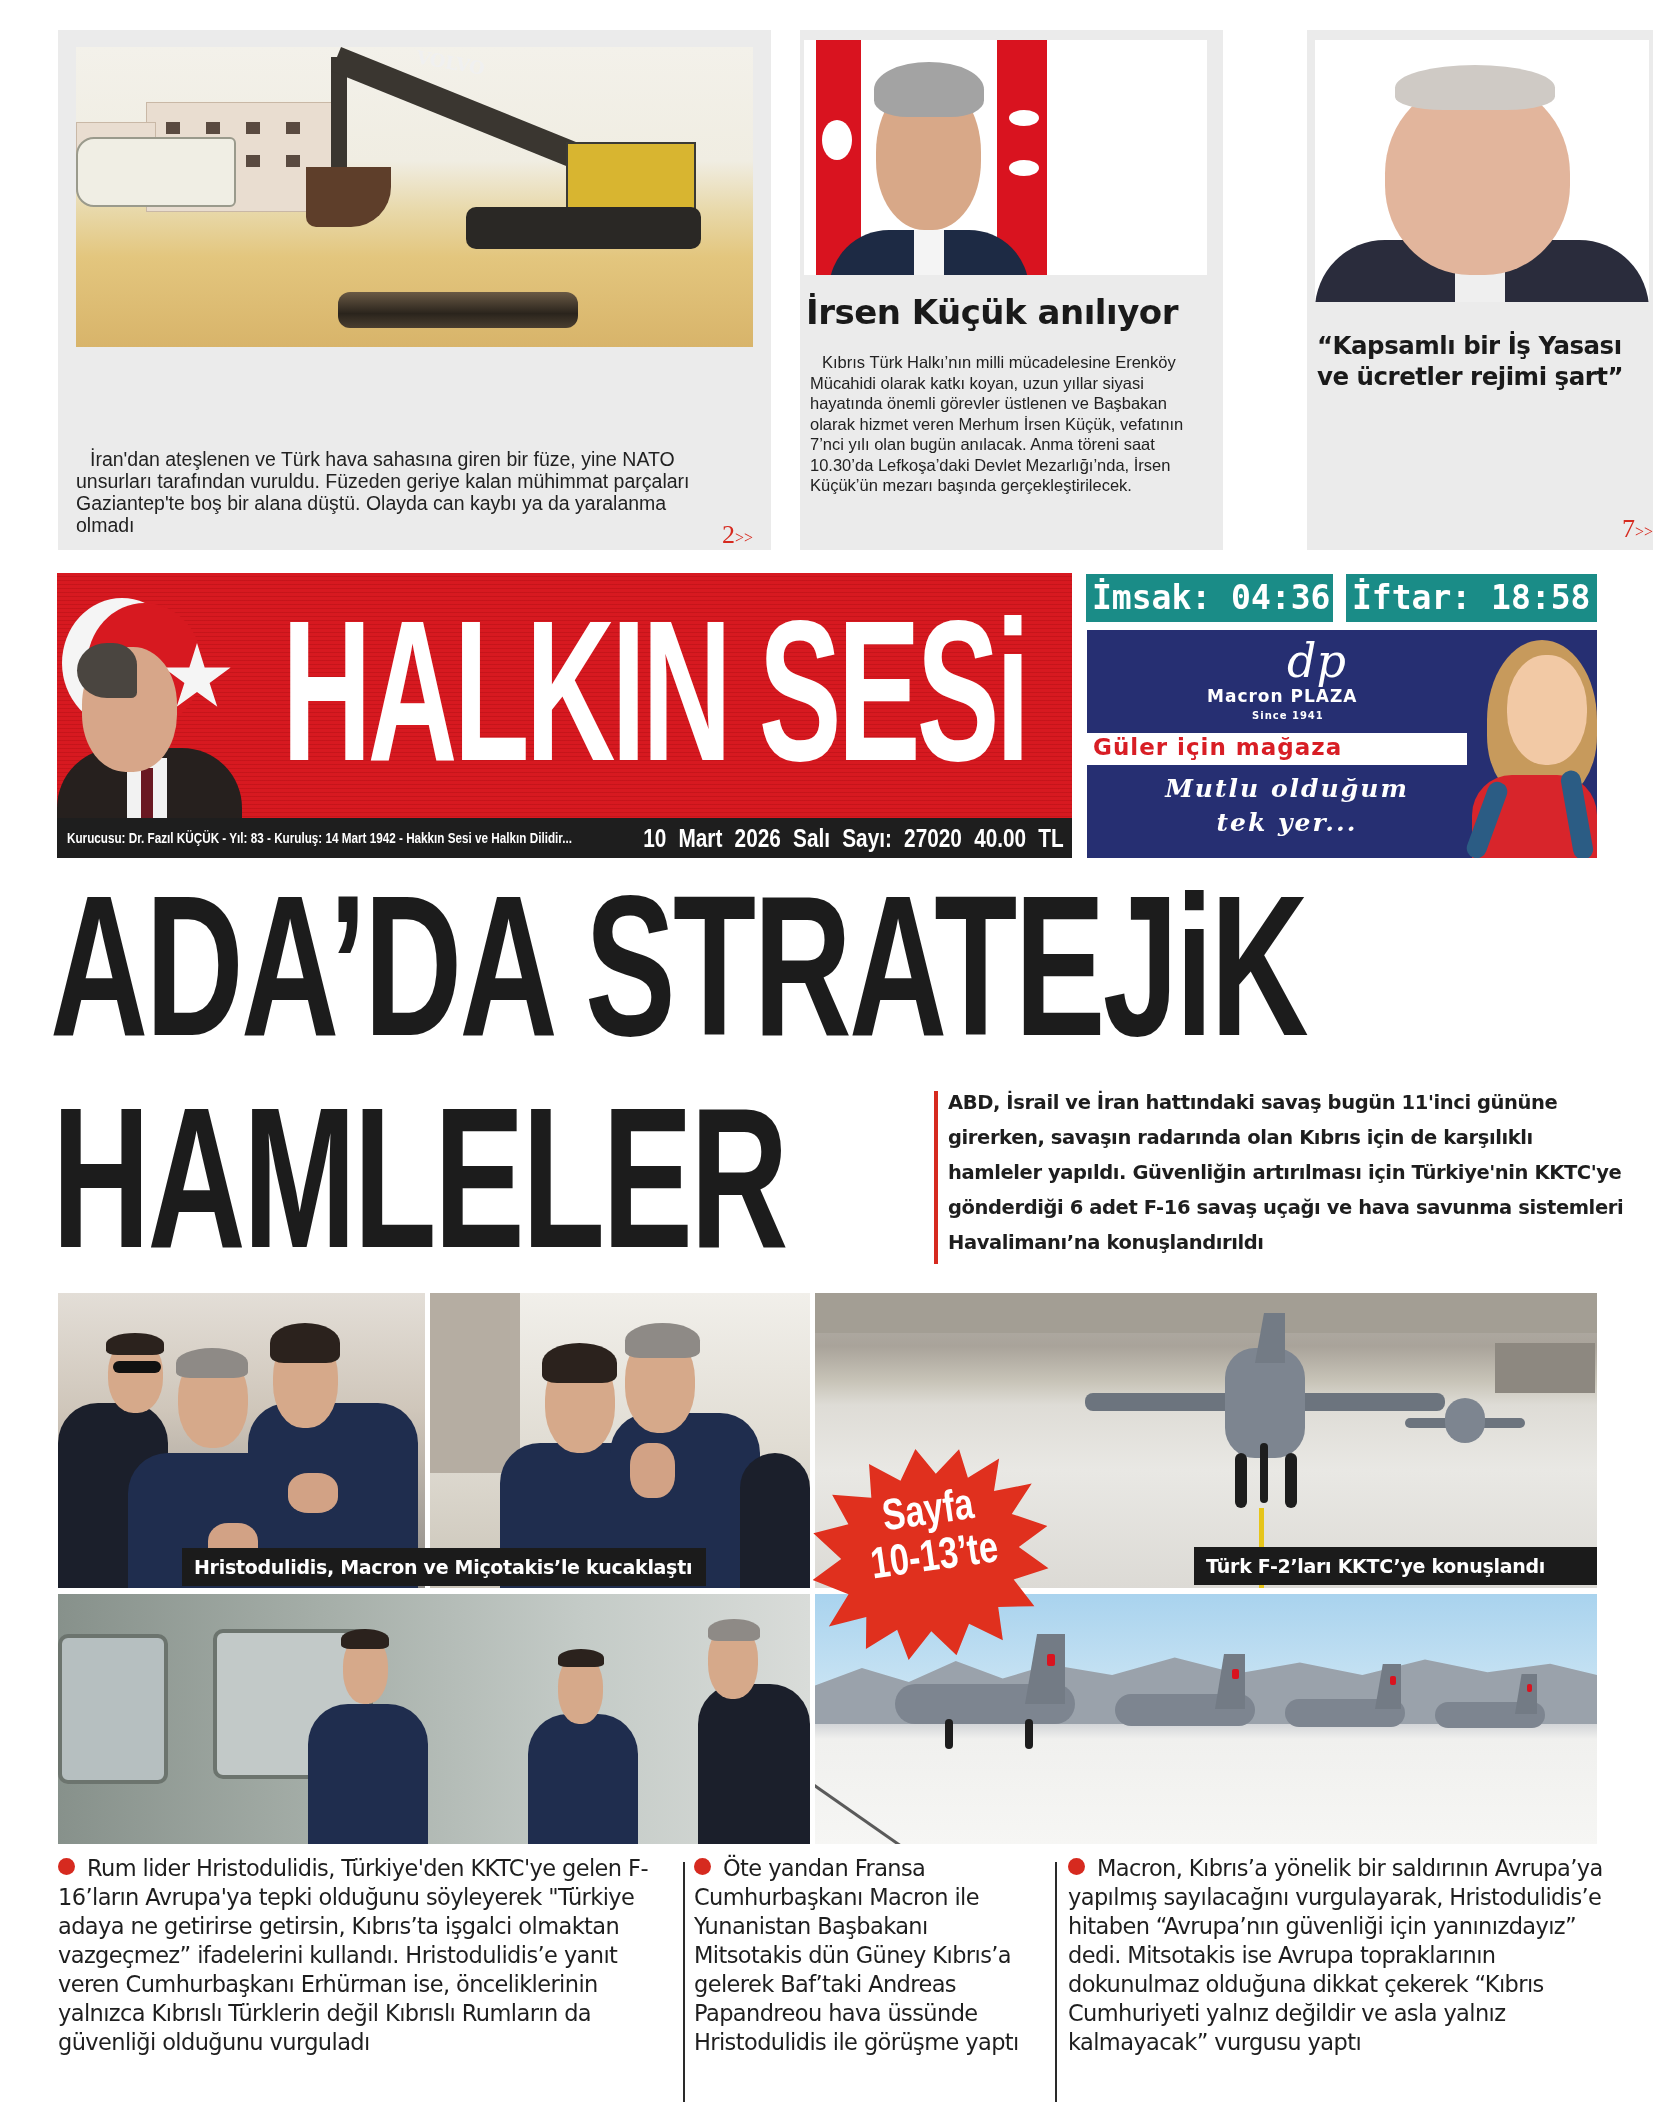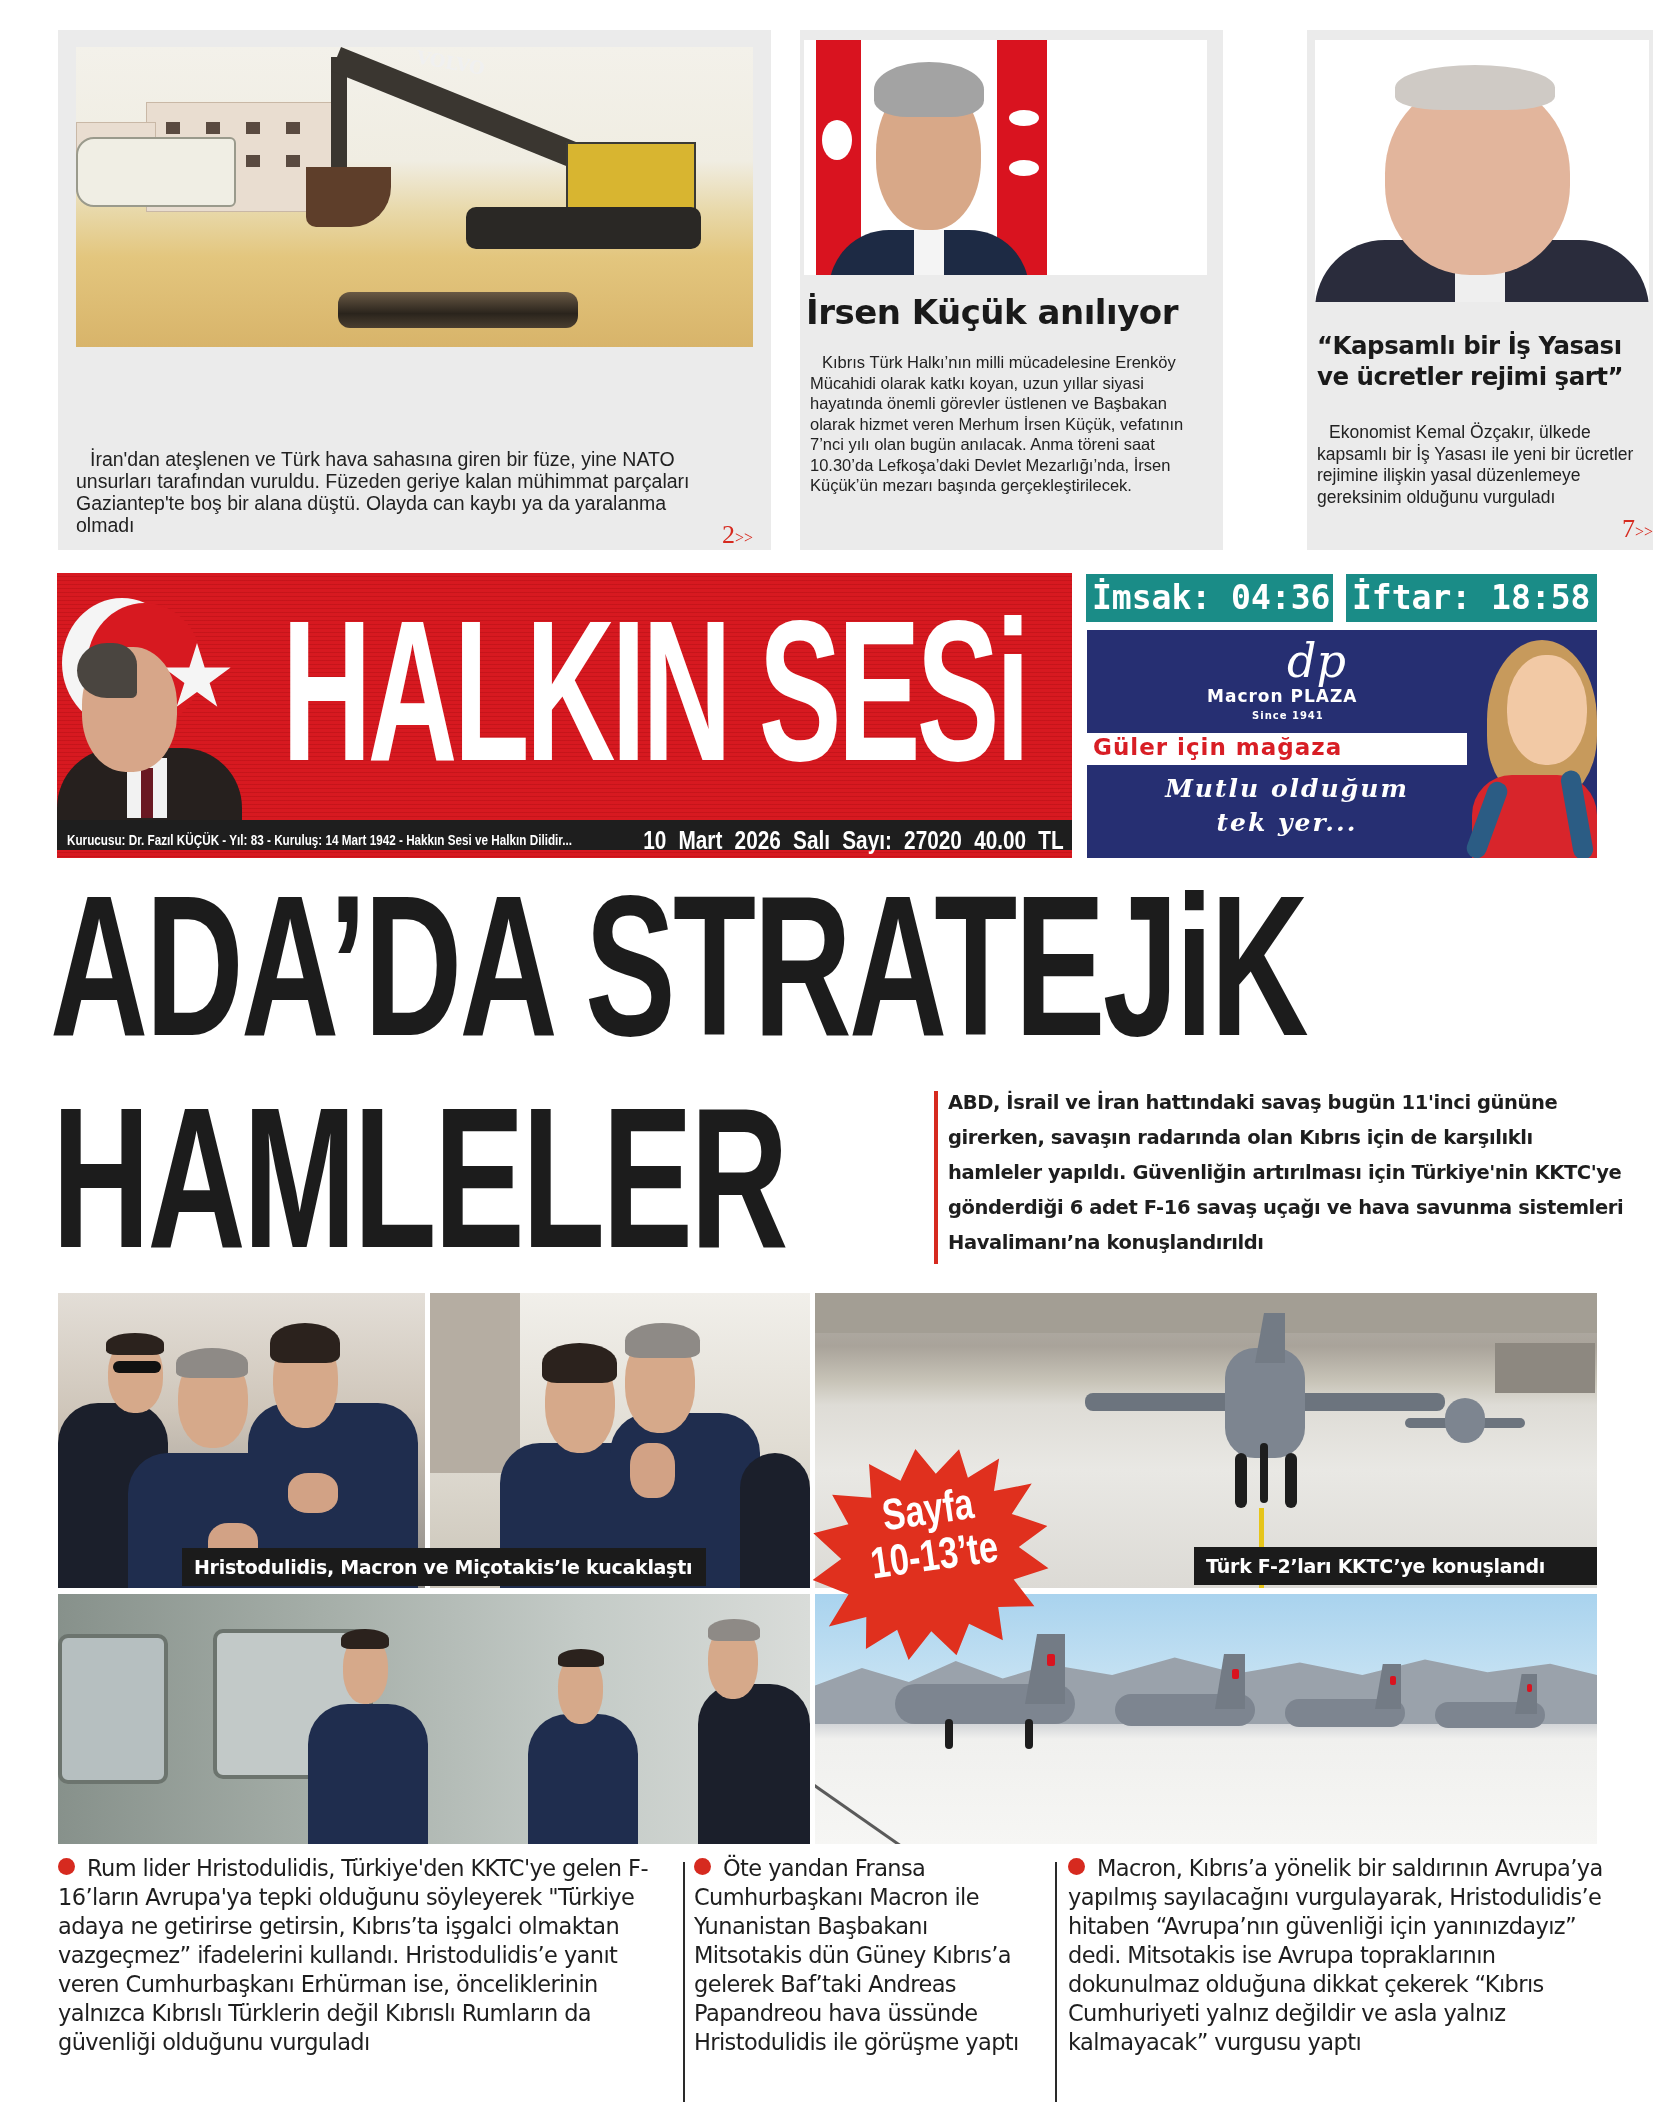--- a/index.html
+++ b/index.html
@@ -31,21 +31,21 @@
   .flag-w { position: absolute; background: #ffffff; }
   .person-head { position: absolute; border-radius: 48% 48% 46% 46%; }
   .person-hair { position: absolute; border-radius: 50% 50% 30% 30%; }
   .person-suit { position: absolute; border-radius: 60px 60px 0 0; }
   .person-shirt { position: absolute; }
 
   
   .masthead { position: absolute; left: 57px; top: 573px; width: 1015px; height: 285px; background: #d71920; overflow: hidden; }
   .masthead .stripes { position: absolute; inset: 0; background: repeating-linear-gradient(180deg, rgba(0,0,0,0) 0px, rgba(0,0,0,0) 3px, rgba(120,0,0,0.18) 3px, rgba(120,0,0,0.18) 4px); }
   .masthead .logo { position: absolute; left: 225px; top: 18px; font-family: "Liberation Sans", sans-serif; font-weight: bold; color: #ffffff; font-size: 200px; line-height: 200px; letter-spacing: -6px; transform: scaleX(0.62); transform-origin: left top; white-space: nowrap; }
-  .masthead .founder-bar { position: absolute; left: 0; bottom: 8px; width: 100%; height: 30px; background: #1e1e1e; }
+  .masthead .founder-bar { position: absolute; left: 0; bottom: 0; width: 100%; height: 40px; background: #1e1e1e; }
   .masthead .founder-text { position: absolute; left: 10px; top: 11px; color: #ffffff; font-family: "Liberation Sans", sans-serif; font-weight: bold; font-size: 15px; transform: scaleX(0.78); transform-origin: left top; white-space: nowrap; }
   .masthead .issue-info { position: absolute; right: 8px; top: 5px; color: #ffffff; font-family: "Liberation Sans", sans-serif; font-weight: bold; font-size: 26px; transform: scaleX(0.8); transform-origin: right top; white-space: nowrap; word-spacing: 8px; }
   .moon { position: absolute; border-radius: 50%; }
 
   
   .time-box { position: absolute; top: 574px; height: 48px; background: #1a8c87; color: #ffffff; font-family: "DejaVu Sans Mono", monospace; font-weight: bold; font-size: 33px; line-height: 48px; padding-left: 6px; white-space: nowrap; }
   .ad { position: absolute; left: 1087px; top: 630px; width: 510px; height: 228px; background: #262f72; overflow: hidden; }
   .ad .dp-logo { position: absolute; left: 200px; top: 6px; color: #ffffff; font-family: "DejaVu Serif", serif; font-size: 46px; font-style: italic; line-height: 50px; }
   .ad .brand { position: absolute; left: 120px; top: 56px; color: #ffffff; font-family: "DejaVu Sans", sans-serif; font-weight: bold; font-size: 17px; letter-spacing: 1px; }
   .ad .since { position: absolute; left: 165px; top: 80px; color: #ffffff; font-family: "DejaVu Sans", sans-serif; font-weight: bold; font-size: 10px; letter-spacing: 1px; }
@@ -146,21 +146,20 @@
 <style> [data-name="teaser-irsen-portrait"]{ width:403px !important; } </style>
 
 <div class="teaser" data-name="teaser-isyasasi" style="left:1307px; top:30px; width:358px; height:520px;">
   <div class="photo" data-name="teaser-isyasasi-photo" style="left:8px; top:10px; width:334px; height:262px; background:#ffffff;">
     <div class="person-suit" style="left:0px; top:200px; width:334px; height:70px; background:#2a2c3c; border-radius:80px 80px 0 0;"></div>
     <div class="person-shirt" style="left:140px; top:205px; width:50px; height:60px; background:#efefef;"></div>
     <div class="person-head" style="left:70px; top:40px; width:185px; height:195px; background:#e2b59c;"></div>
     <div class="person-hair" style="left:80px; top:25px; width:160px; height:45px; background:#cfcac5;"></div>
   </div>
   <h2 data-name="teaser-isyasasi-headline" style="left:10px; top:300px; width:340px; font-size:24.5px; line-height:31px;">“Kapsamlı bir İş Yasası ve ücretler rejimi şart”</h2>
-  <p data-name="teaser-isyasasi-body" style="left:10px; top:392px; width:335px; font-size:17.5px; line-height:21.5px; text-indent:12px;">Ekonomist Kemal Özçakır, ülkede kapsamlı bir İş Yasası ile yeni bir ücretler rejimine ilişkin yasal düzenlemeye gereksinim olduğunu vurguladı</p>
   <div class="pageref" data-name="teaser-isyasasi-page-ref" style="right:12px; top:484px;"><span>7</span><small>&gt;&gt;</small></div>
 </div>
 
 <div class="masthead" data-name="masthead">
   <div class="stripes" data-name="masthead-texture"></div>
 
   <div class="moon" data-name="flag-crescent-icon" style="left:5px; top:25px; width:120px; height:130px; background:#f5f5f5;"></div>
   <div class="moon" data-name="flag-crescent-cutout" style="left:30px; top:30px; width:115px; height:125px; background:#d71920;"></div>
   <div data-name="flag-star-icon" style="position:absolute; left:105px; top:70px; width:70px; height:70px; background:#f5f5f5; clip-path: polygon(50% 0%, 61% 35%, 98% 35%, 68% 57%, 79% 91%, 50% 70%, 21% 91%, 32% 57%, 2% 35%, 39% 35%);"></div>
 

